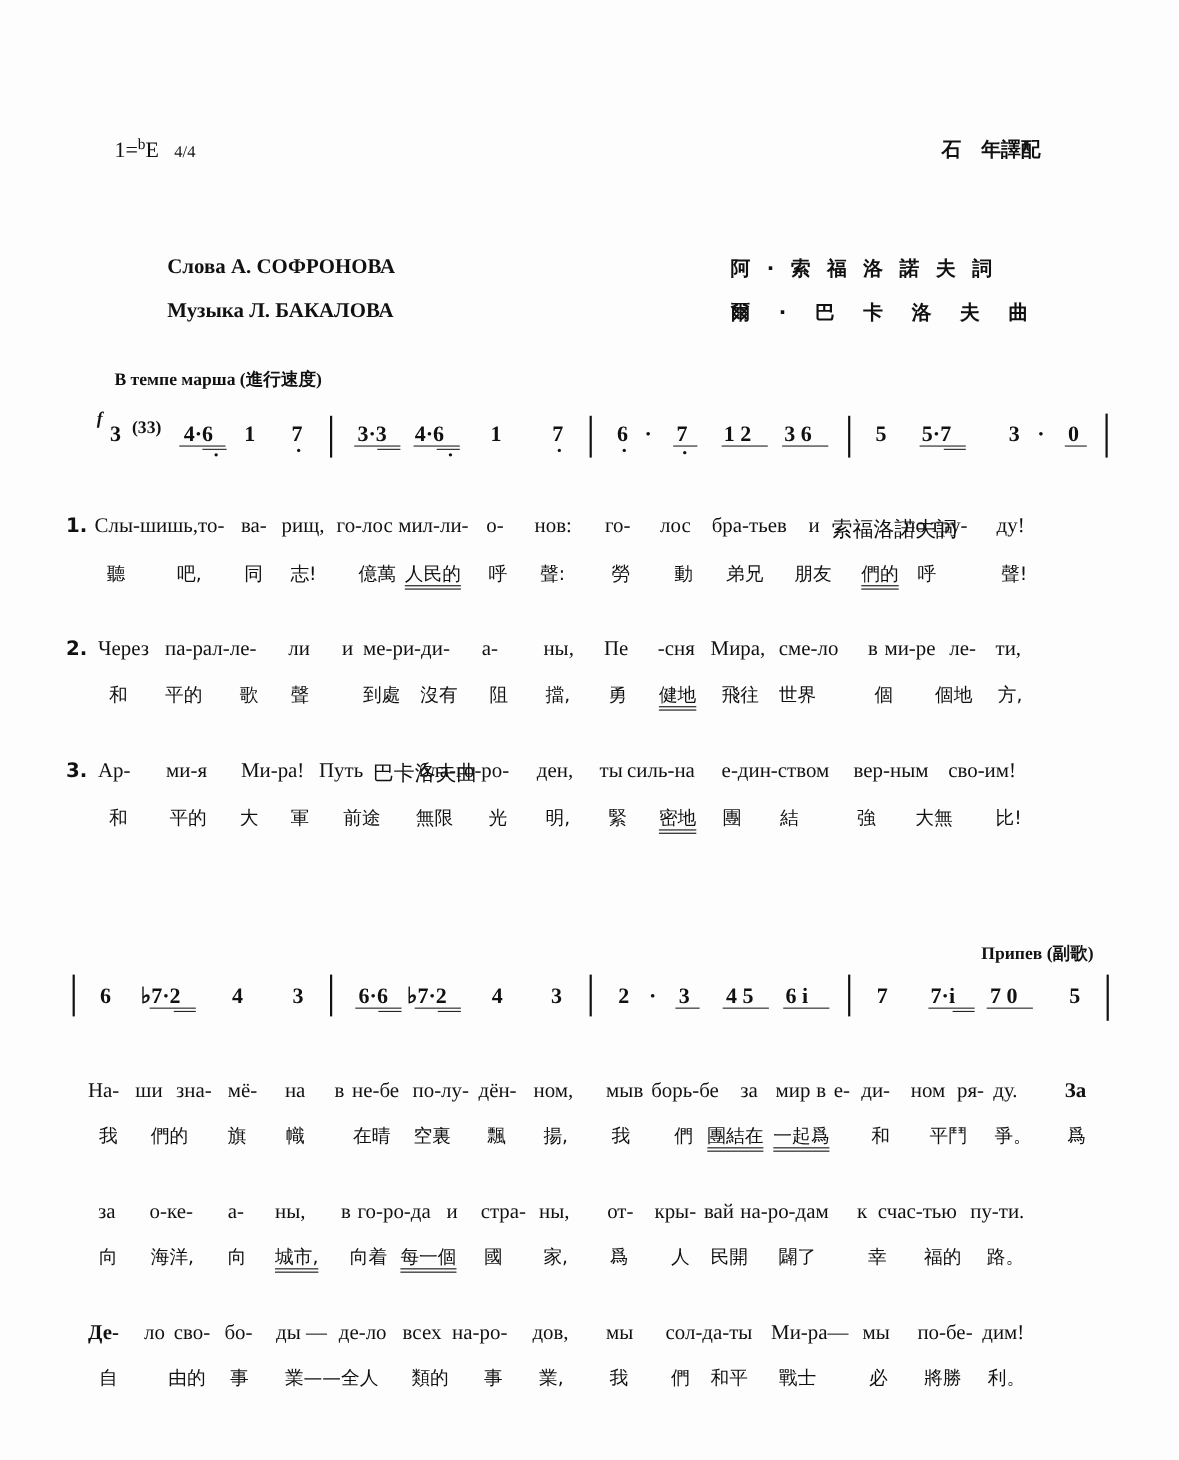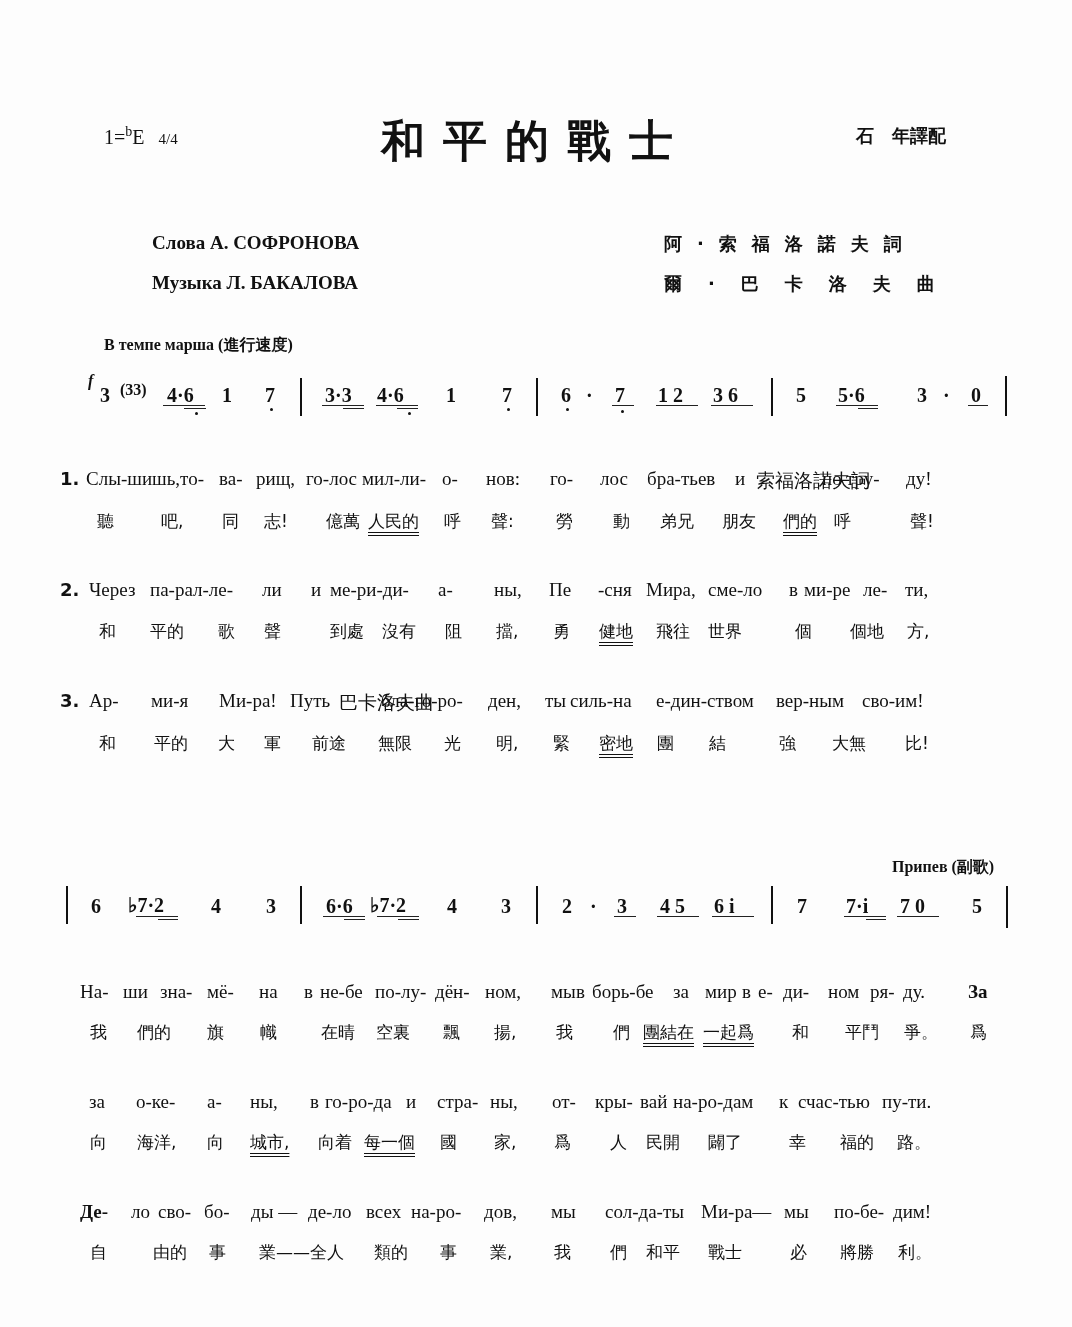--- a/index.html
+++ b/index.html
@@ -25,21 +25,20 @@
   .lyr { font-family:"Liberation Serif", serif; font-size:19px; }
   .zh { font-family:"DejaVu Sans", sans-serif; font-size:17px; }
   .zh-ul { text-decoration:underline; text-decoration-style:double; text-underline-offset:5px; }
   .chorus-label { font-family:"Liberation Serif", serif; font-size:16px; font-weight:bold; left:892px; top:857px; }
 </style>
 </head>
 <body>
 
 <div class="page">
 
-  <div class="abs title-zh">和平的戰士</div>
   <div class="abs key"><span>1=</span><sup>b</sup><span>E</span><span class="ts">4/4</span></div>
   <div class="abs translator">石　年譯配</div>
 
   <div class="abs credit" style="left:152px;top:232px">Слова А. СОФРОНОВА</div>
   <div class="abs credit" style="left:152px;top:272px">Музыка Л. БАКАЛОВА</div>
   <div class="abs credit-zh" style="left:664px;top:232px">阿·索福洛諾夫詞</div>
   <div class="abs credit-zh" style="left:664px;top:272px;letter-spacing:26px">爾·巴卡洛夫曲</div>
 
   <div class="abs tempo">В темпе марша (進行速度)</div>
 
@@ -56,21 +55,21 @@
     <span class="abs note" style="left:446px;top:384px">1</span>
     <span class="abs note" style="left:502px;top:384px">7</span>
     <div class="bar" style="left:536px;top:378px"></div>
     <span class="abs note" style="left:561px;top:384px">6</span>
     <span class="abs note" style="left:586px;top:384px">·</span>
     <span class="abs note" style="left:615px;top:384px">7</span>
     <span class="abs note" style="left:658px;top:384px">1 2</span>
     <span class="abs note" style="left:713px;top:384px">3 6</span>
     <div class="bar" style="left:771px;top:378px"></div>
     <span class="abs note" style="left:796px;top:384px">5</span>
-    <span class="abs note" style="left:838px;top:384px">5·6</span>
+    <span class="abs note" style="left:838px;top:384px">5·7</span>
     <span class="abs note" style="left:917px;top:384px">3</span>
     <span class="abs note" style="left:943px;top:384px">·</span>
     <span class="abs note" style="left:971px;top:384px">0</span>
     <div class="bar" style="left:1005px;top:376px;height:40px"></div>
 
     <div class="ul" style="left:163px;top:405px;width:42px"></div>
     <div class="ul" style="left:184px;top:408px;width:22px"></div>
     <div class="ul" style="left:322px;top:405px;width:42px"></div>
     <div class="ul" style="left:343px;top:408px;width:21px"></div>
     <div class="ul" style="left:376px;top:405px;width:42px"></div>

